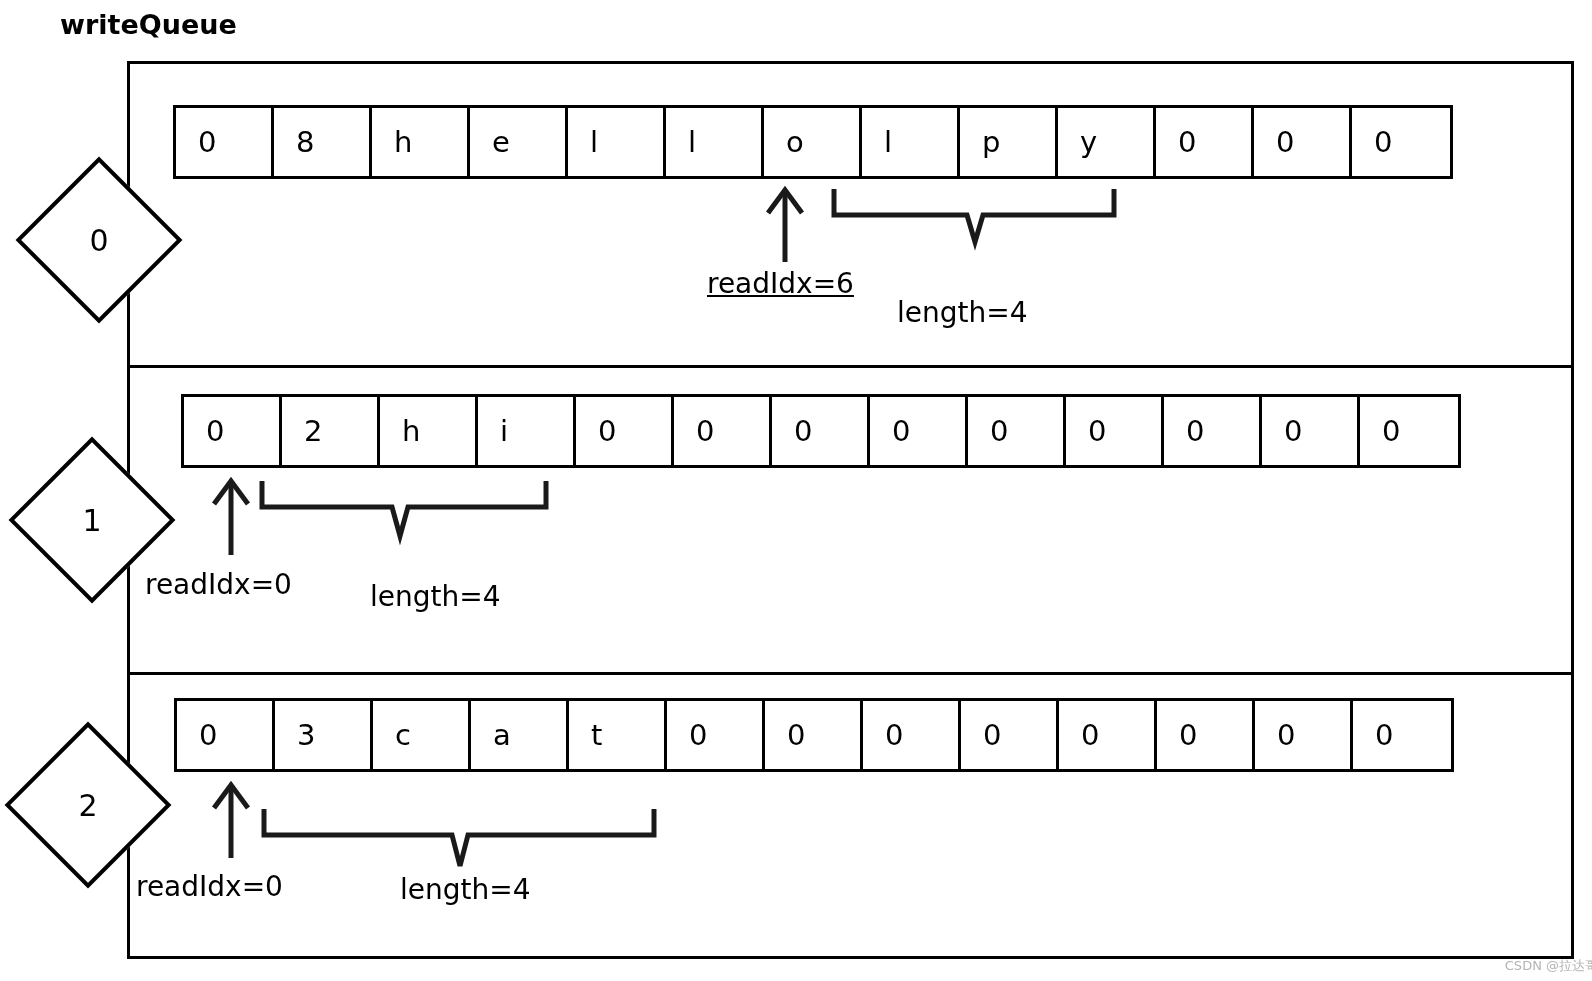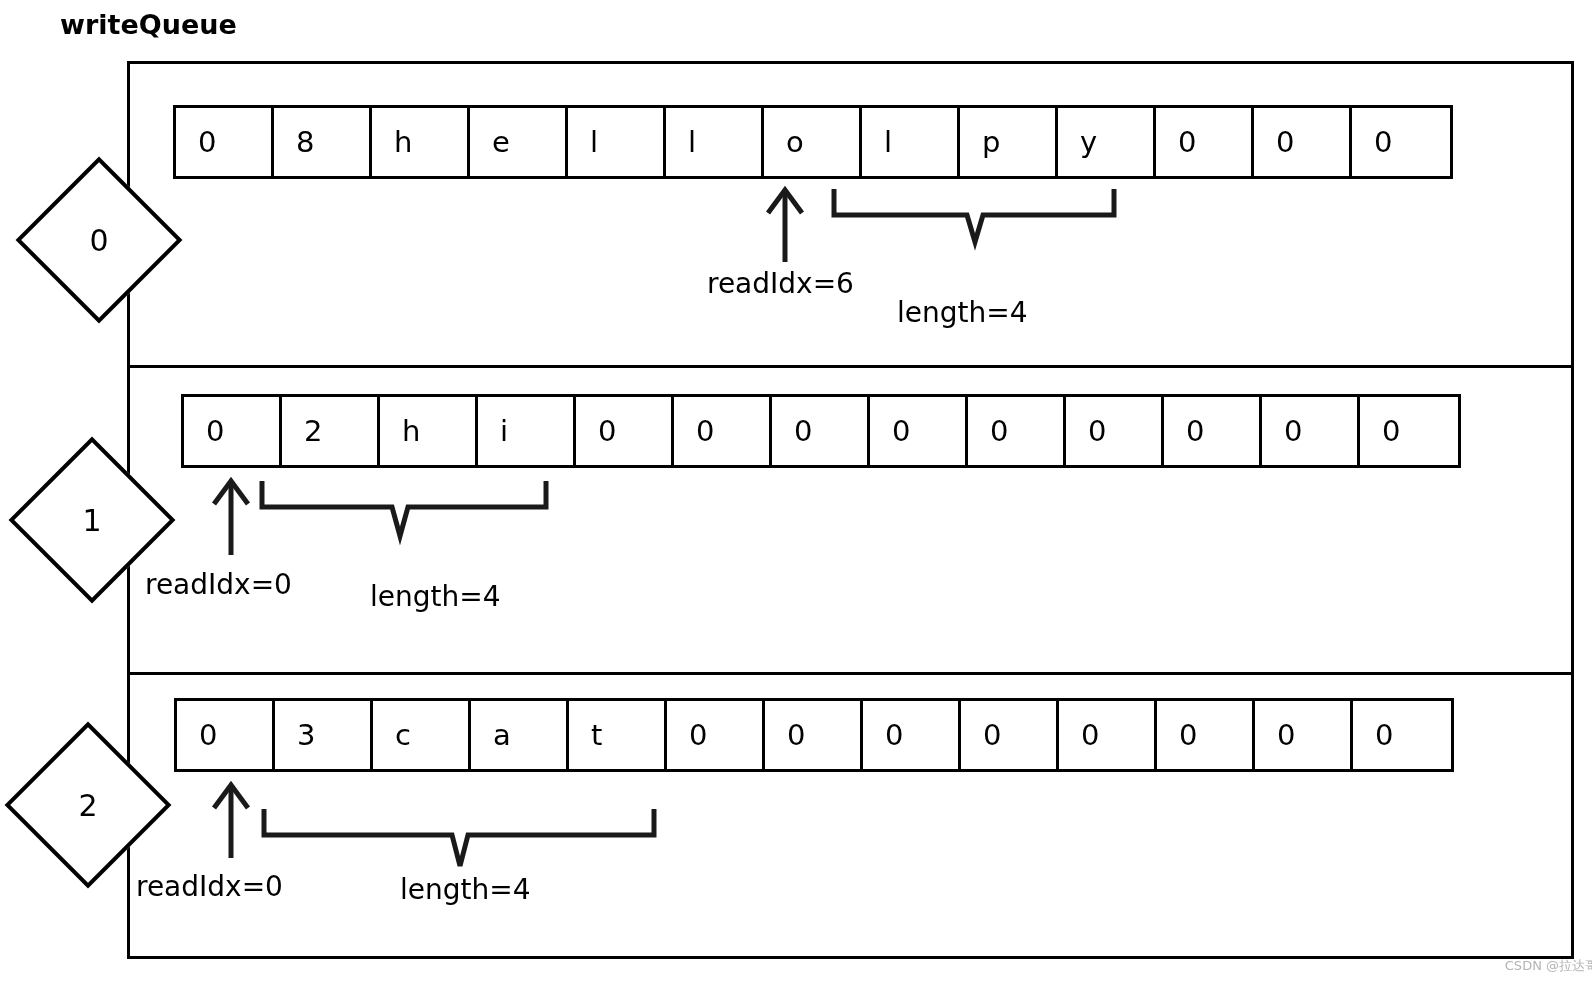--- a/index.html
+++ b/index.html
@@ -220,21 +220,21 @@
 
       <path d="M 262,481 L 262,507 L 392,507 L 400,536 L 408,507 L 546,507 L 546,481"></path>
 
       <line x1="231" y1="858" x2="231" y2="787"></line>
       <polyline points="214,808 231,785 248,808"></polyline>
 
       <path d="M 264,809 L 264,835 L 452,835 L 460,866 L 468,835 L 654,835 L 654,809"></path>
     </g>
   </svg>
 
-  <div class="anno" style="left:707px; top:267px;">readIdx=6</div>
+  <div class="anno" style="left:707px; top:267px;text-decoration:underline;">readIdx=6</div>
   <div class="anno" style="left:897px; top:296px;">length=4</div>
 
   <div class="anno" style="left:145px; top:568px;">readIdx=0</div>
   <div class="anno" style="left:370px; top:580px;">length=4</div>
 
   <div class="anno" style="left:136px; top:870px;">readIdx=0</div>
   <div class="anno" style="left:400px; top:873px;">length=4</div>
 
   <div class="watermark">CSDN @拉达哥</div>
 

